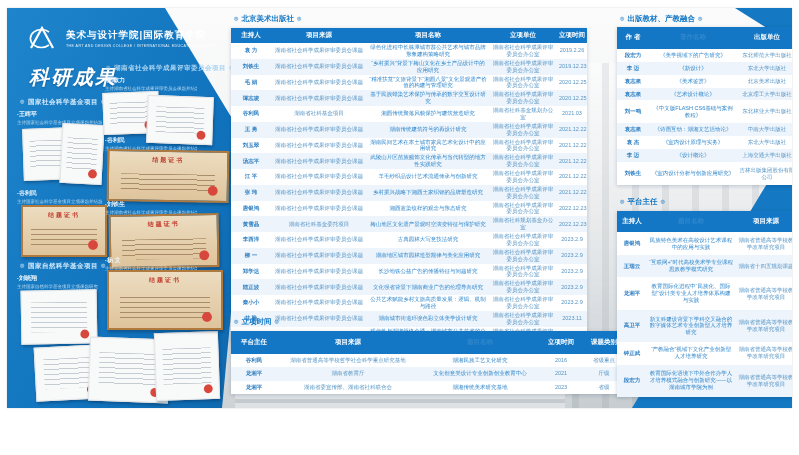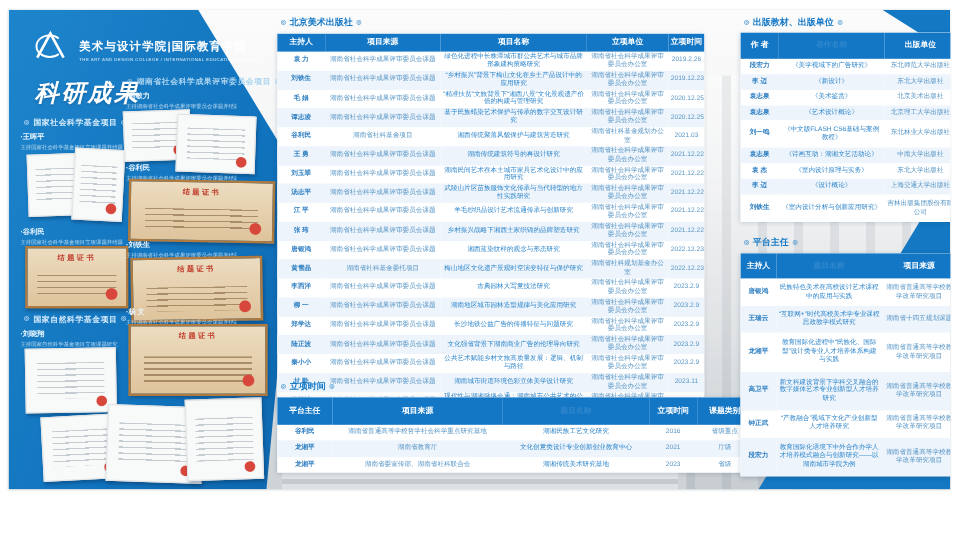--- a/index.html
+++ b/index.html
@@ -18,21 +18,21 @@
       background:repeating-linear-gradient(180deg,rgba(255,255,255,.7) 0 6px,rgba(150,158,164,.35) 6px 10px);}
   
   .blue-panel{position:absolute;left:0;top:0;width:246px;height:400px;
       background:linear-gradient(115deg,#1e85cc 0%,#1173bd 60%,#0e67ad 100%);
       clip-path:polygon(0 0,158px 0,240px 135px,215px 400px,0 400px);}
   .tri-tr{position:absolute;right:0;top:0;width:62px;height:36px;background:#1478c2;
       clip-path:polygon(8% 0,100% 0,100% 100%);}
   .tri-br{position:absolute;right:0;bottom:0;width:160px;height:266px;background:#1478c2;
       clip-path:polygon(100% 0,100% 100%,0 100%);}
   
-  .logo{position:absolute;left:18px;top:16px;display:flex;align-items:flex-end;color:#fff;}
+  .logo{position:absolute;left:18px;top:16px;display:flex;align-items:center;color:#fff;}
   .logo svg{flex:0 0 auto;}
   .logo-text{margin-left:7px;}
   .logo-cn{font-size:9.5px;font-weight:bold;letter-spacing:1px;white-space:nowrap;}
   .logo-en{font-size:3.6px;letter-spacing:.4px;margin-top:2px;opacity:.9;white-space:nowrap;}
   .panel-title{position:absolute;left:22px;top:56px;color:#fff;font-size:20px;font-weight:bold;
       font-style:italic;letter-spacing:2px;text-shadow:0 1px 2px rgba(0,40,80,.35);text-align:right;}
   .sec-h{position:absolute;color:#d5ebfb;font-weight:bold;font-size:6.5px;white-space:nowrap;letter-spacing:.5px;}
   .sec-h::before,.sec-h::after{content:"◎";font-size:5px;opacity:.8;margin:0 3px;vertical-align:1px;}
   .entry{position:absolute;color:#eaf5fd;}
   .entry-name{font-size:6px;font-weight:bold;white-space:nowrap;}
@@ -331,21 +331,21 @@
         </div>
         <div class="tr">
           <div class="td">龙湘平</div>
           <div class="td">湖南省委宣传部、湖南省社科联合会</div>
           <div class="td">湖湘传统美术研究基地</div>
           <div class="td">2023</div>
           <div class="td">省级</div>
         </div>
       </div>
 
-    <div class="tbl-title t-books-title">出版教材、出版单位</div>
+    <div class="tbl-title t-books-title">出版教材、产教融合</div>
     <div class="tbl" id="tbl-books">
         <div class="tr">
           <div class="th">作 者</div>
           <div class="th">著作名称</div>
           <div class="th">出版单位</div>
         </div>
         <div class="tr">
           <div class="td">段宏力</div>
           <div class="td">《美学视域下的广告研究》</div>
           <div class="td">东北师范大学出版社</div>

